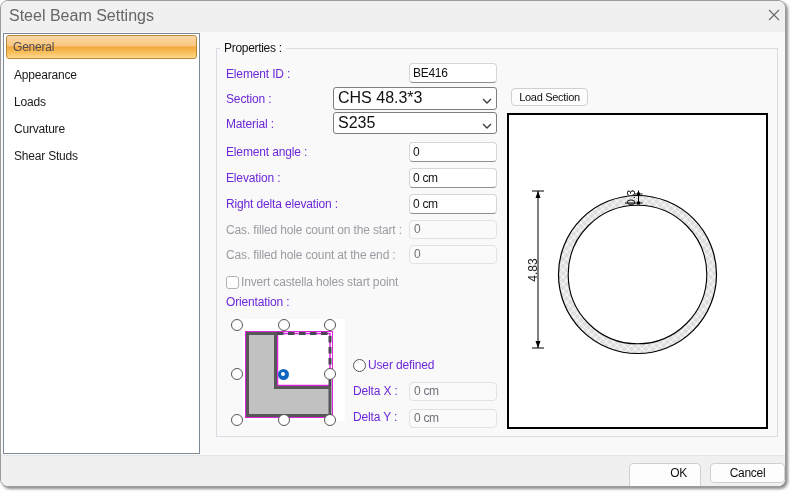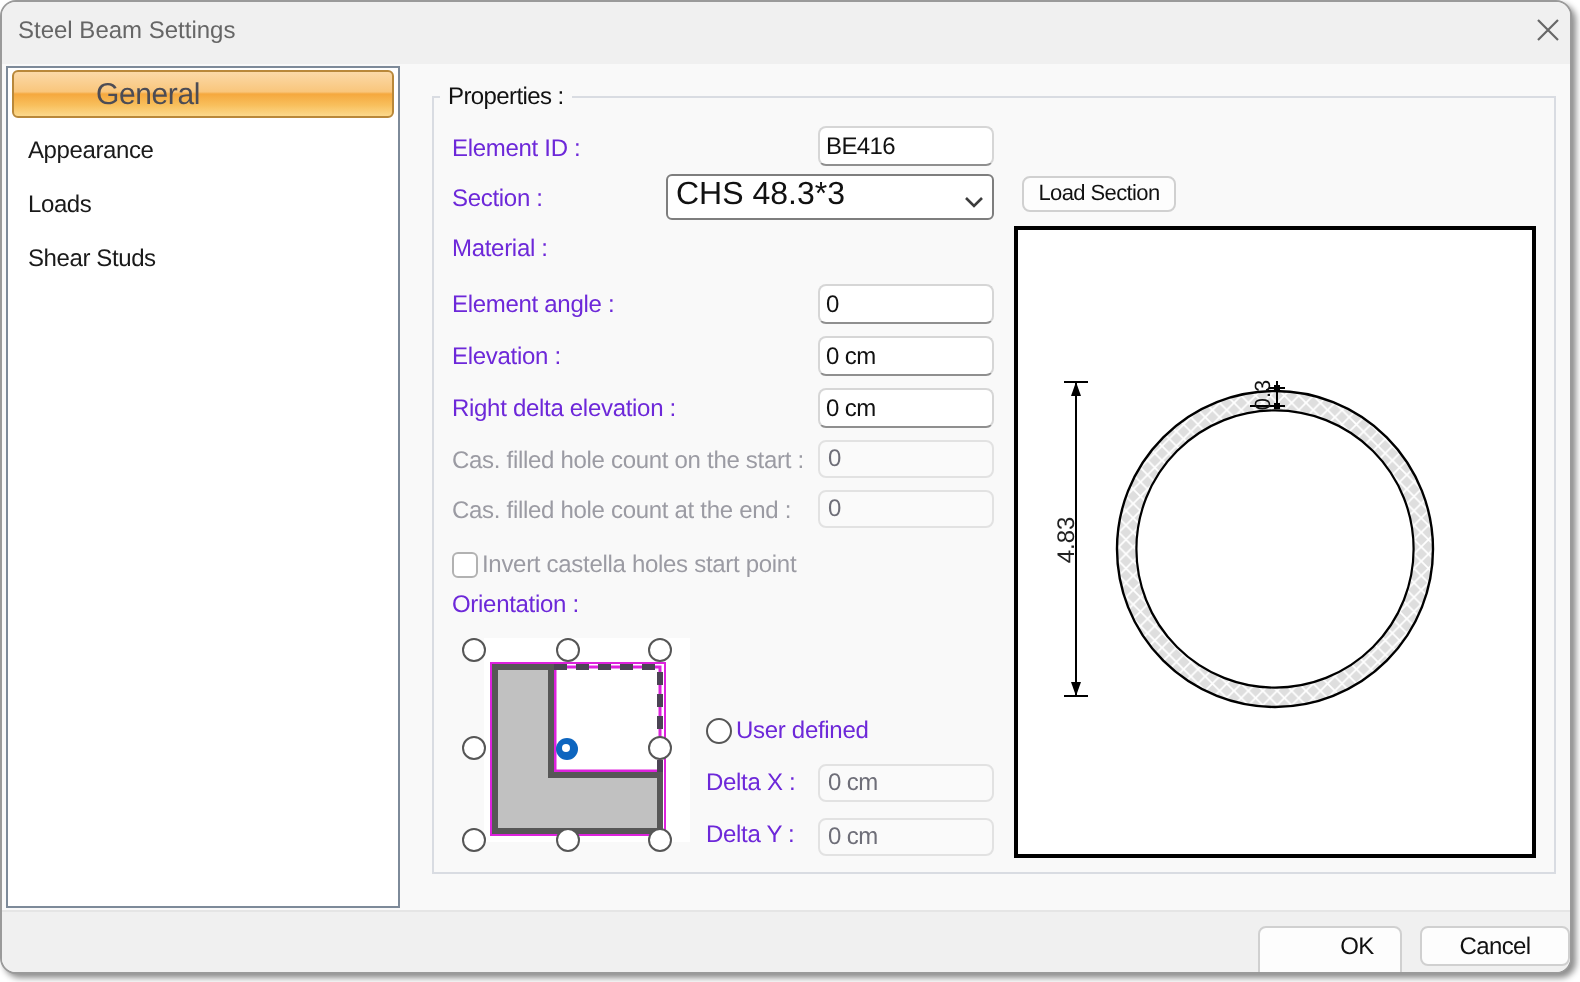--- a/index.html
+++ b/index.html
@@ -2,31 +2,31 @@
 <html><head>
 <meta charset="utf-8">
 <style>
 * { margin:0; padding:0; box-sizing:border-box; }
 html,body { width:790px; height:491px; background:#fff; font-family:"Liberation Sans", sans-serif; }
 #page { position:relative; width:790px; height:491px; overflow:hidden; }
 #dlg { position:absolute; left:0; top:0; width:786px; height:487px; background:#f9f9f9;
   border:1px solid #9a9a9a; border-radius:8px; overflow:hidden;
   box-shadow:2px 2px 3px rgba(0,0,0,.45); }
 #titlebar { position:absolute; left:0; top:0; width:100%; height:31px; background:#f0f0f0; }
-#title { position:absolute; left:8px; top:0; line-height:29px; font-size:12px; color:#666; }
+#title { position:absolute; left:8px; top:0; line-height:29px; font-size:16px; color:#666; }
 #xbtn { position:absolute; right:1px; top:4px; width:20px; height:20px; }
 #footer { position:absolute; left:0; bottom:0; width:100%; height:31px; background:#f0f0f0; border-top:1px solid #e5e5e5; }
 
 
 #side { position:absolute; left:2px; top:32px; width:197px; height:421px; background:#fff; border:1px solid #7d8a99; }
 .sitem { position:relative; height:27px; line-height:27px; font-size:12px; color:#1a1a1a; padding-left:10px; letter-spacing:-0.2px; }
 #sel { position:absolute; left:2px; top:1px; width:191px; height:24px; border-radius:3px;
   border:1px solid #b9883a;
   background:linear-gradient(to bottom,#fbd9a8 0%,#f9c67c 45%,#f5a83e 50%,#f8bf5c 75%,#fcd98c 100%); }
-#sel span { position:absolute; left:6px; top:0; line-height:23px; font-size:15px; color:#4c4c55;margin-left:35px; }
+#sel span { position:absolute; left:6px; top:0; line-height:23px; font-size:12px; color:#4c4c55; }
 
 
 #fs { position:absolute; left:215px; top:47px; width:562px; height:389px; border:1px solid #d9dce2; }
 #fs-legend { position:absolute; left:3px; top:-8px; background:#f9f9f9; padding:0 4px; font-size:12px; color:#111; letter-spacing:-0.3px; }
 .lbl { position:absolute; font-size:12px; color:#6d28d9; white-space:nowrap; letter-spacing:-0.15px; }
 .dis { color:#9b9ba3; }
 .tin { position:absolute; left:192px; width:88px; height:20px; background:#fff;
   border:1px solid #d6d6d6; border-bottom-color:#8f8f8f; border-radius:4px;
   font-size:12px; color:#111; line-height:18px; padding-left:3px; letter-spacing:-0.3px; }
 .tdis { position:absolute; left:192px; width:88px; height:19px; background:#fafafa;
@@ -62,37 +62,43 @@
   </div>
 
   <div id="side">
     <div class="sitem" style="height:28px;">
           <div id="sel">
             <span>General</span>
           </div>
         </div>
     <div class="sitem">Appearance</div>
     <div class="sitem">Loads</div>
+    <div class="sitem">Curvature</div>
     <div class="sitem">Shear Studs</div>
   </div>
 
   <div id="fs">
     <span id="fs-legend">Properties :</span>
 
     <span class="lbl" style="left:9px; top:18px;">Element ID :</span>
     <div class="tin" style="top:14px;">BE416</div>
 
     <span class="lbl" style="left:9px; top:43px;">Section :</span>
     <div class="combo" style="top:38px; height:23px;">CHS 48.3*3
       <svg width="10" height="6" viewBox="0 0 10 6">
             <path d="M1 1 L5 5 L9 1" stroke="#3c3c3c" stroke-width="1.3" fill="none"></path>
           </svg>
     </div>
 
     <span class="lbl" style="left:9px; top:68px;">Material :</span>
+    <div class="combo" style="top:63px;">S235
+      <svg width="10" height="6" viewBox="0 0 10 6">
+            <path d="M1 1 L5 5 L9 1" stroke="#3c3c3c" stroke-width="1.3" fill="none"></path>
+          </svg>
+    </div>
 
     <span class="lbl" style="left:9px; top:96px;">Element angle :</span>
     <div class="tin" style="top:93px;">0</div>
 
     <span class="lbl" style="left:9px; top:122px;">Elevation :</span>
     <div class="tin" style="top:119px;">0 cm</div>
 
     <span class="lbl" style="left:9px; top:148px;">Right delta elevation :</span>
     <div class="tin" style="top:145px;">0 cm</div>
 

